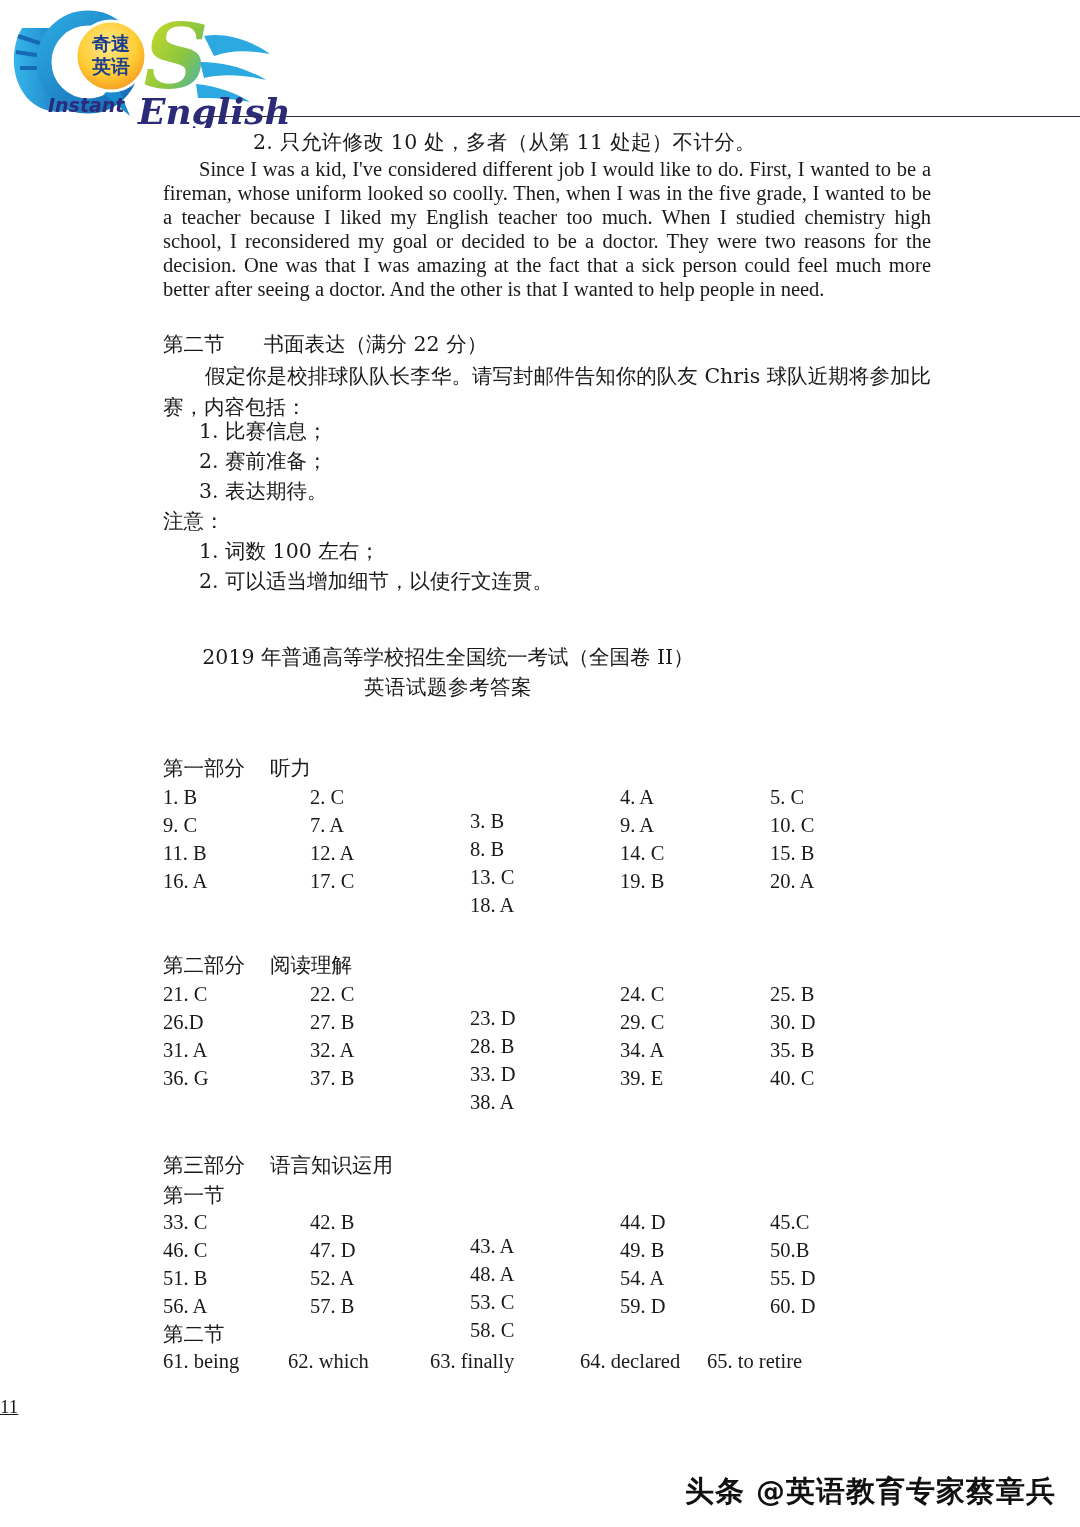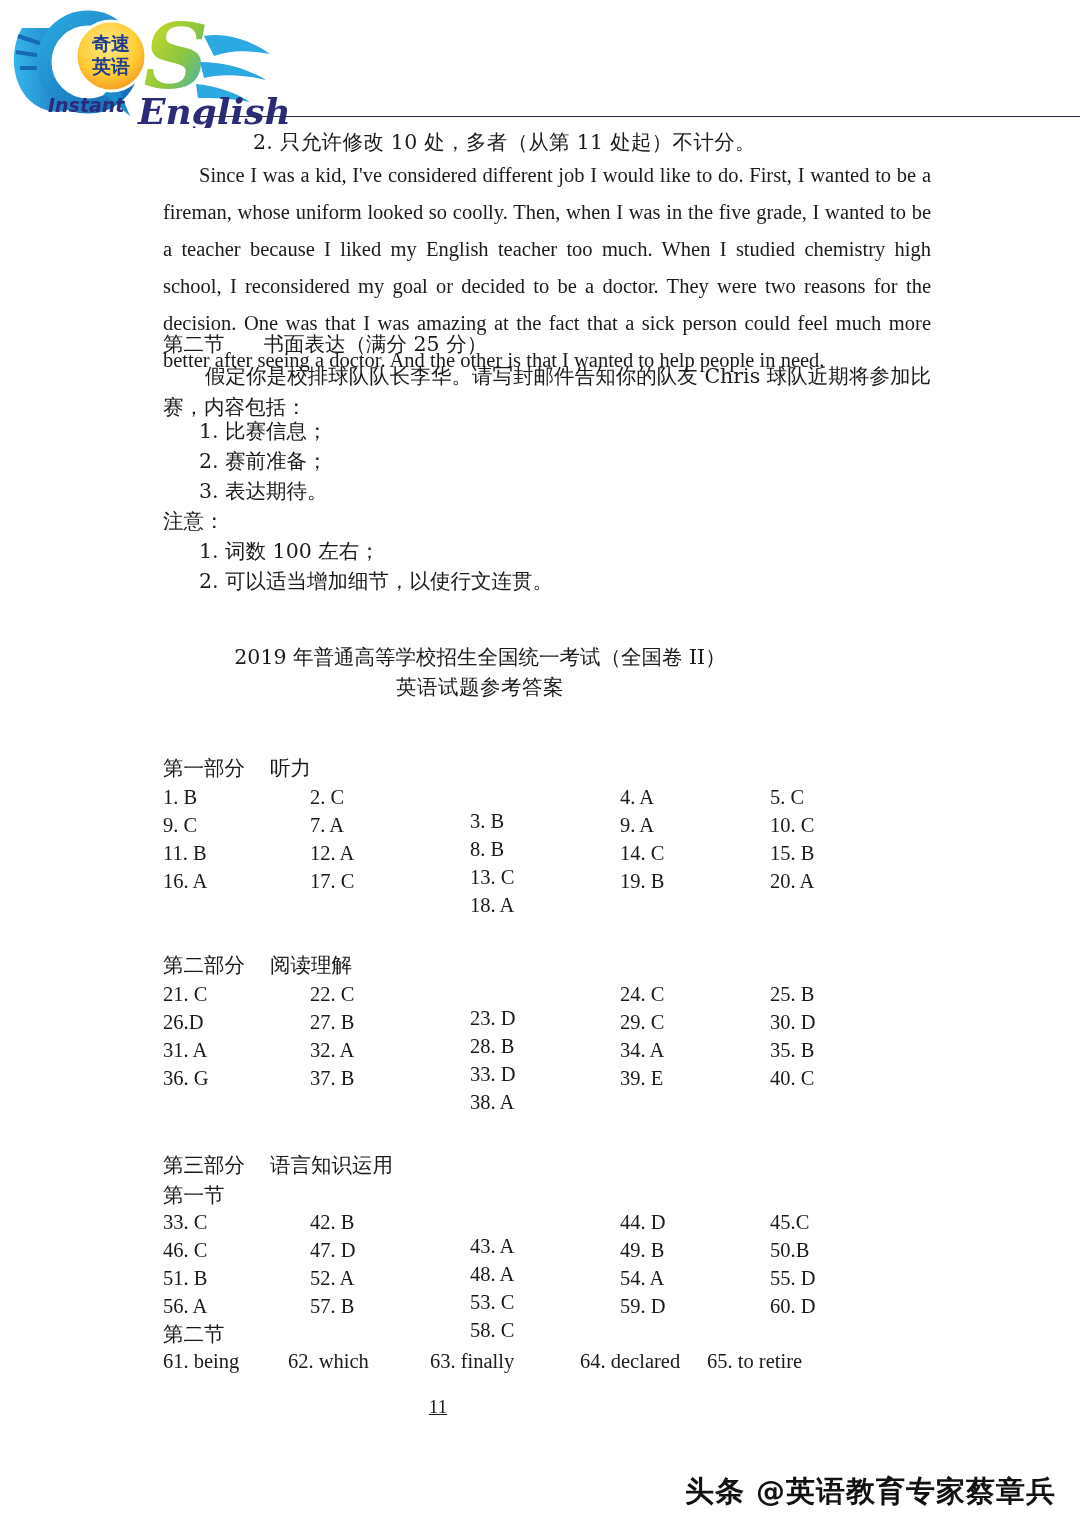--- a/index.html
+++ b/index.html
@@ -58,21 +58,21 @@
     letter-spacing: 0.3px;
     white-space: nowrap;
   }
 
   #passage {
     position: absolute;
     left: 0px;
     top: 157px;
     width: 768px;
     font-size: 20.5px;
-    line-height: 37px;
+    line-height: 24px;
     text-align: justify;
     text-justify: inter-word;
     text-indent: 36px;
   }
 
   .sec-head {
     position: absolute;
     font-size: 20.5px;
     white-space: nowrap;
   }
@@ -118,21 +118,20 @@
 
   
   #key-title {
     position: absolute;
     left: 0;
     top: 642px;
     width: 896px;
     text-align: center;
     font-size: 20.5px;
     line-height: 30px;
-    padding-left: 32px;
   }
   #key-title .t2 { letter-spacing: 0.5px; }
 
   
   .part-head {
     position: absolute;
     left: 163px;
     font-size: 20.5px;
     white-space: nowrap;
   }
@@ -167,21 +166,20 @@
   .w3 { left: 430px; }
   .w4 { left: 580px; }
   .w5 { left: 707px; font-family: Liberation Serif, serif; }
 
   
   #page-no {
     position: absolute;
     left: 0;
     top: 1396px;
     width: 876px;
-    text-align: center;
     font-size: 19px;
     text-decoration: underline;
   }
 
   
   #watermark {
     position: absolute;
     right: 24px;
     top: 1472px;
     font-family: "DejaVu Sans", "Liberation Sans", sans-serif;
@@ -243,21 +241,21 @@
 
 <div class="sheet">
 
   <div class="line-note cn">2. 只允许修改 10 处，多者（从第 11 处起）不计分。</div>
 
   <div id="passage">Since I was a kid, I've considered different job I would like to do. First, I wanted to be a fireman, whose uniform looked so coolly. Then, when I was in the five grade, I wanted to be a teacher because I liked my English teacher too much. When I studied chemistry high school, I reconsidered my goal or decided to be a doctor. They were two reasons for the decision. One was that I was amazing at the fact that a sick person could feel much more better after seeing a doctor. And the other is that I wanted to help people in need.</div>
 
   <div class="sec-head cn" id="sec2-head">
     <span>第二节</span>
     <span class="gap"></span>
-    <span>书面表达（满分 25 分）</span>
+    <span>书面表达（满分 22 分）</span>
   </div>
 
   <div id="sec2-prompt" class="cn">假定你是校排球队队长李华。请写封邮件告知你的队友 Chris 球队近期将参加比赛，内容包括：</div>
 
   <div class="req-item cn" id="req1">1. 比赛信息；</div>
   <div class="req-item cn" id="req2">2. 赛前准备；</div>
   <div class="req-item cn" id="req3">3. 表达期待。</div>
 
   <div id="notice-head" class="cn">注意：</div>
   <div class="notice-item cn" id="nt1">1. 词数 100 左右；</div>

